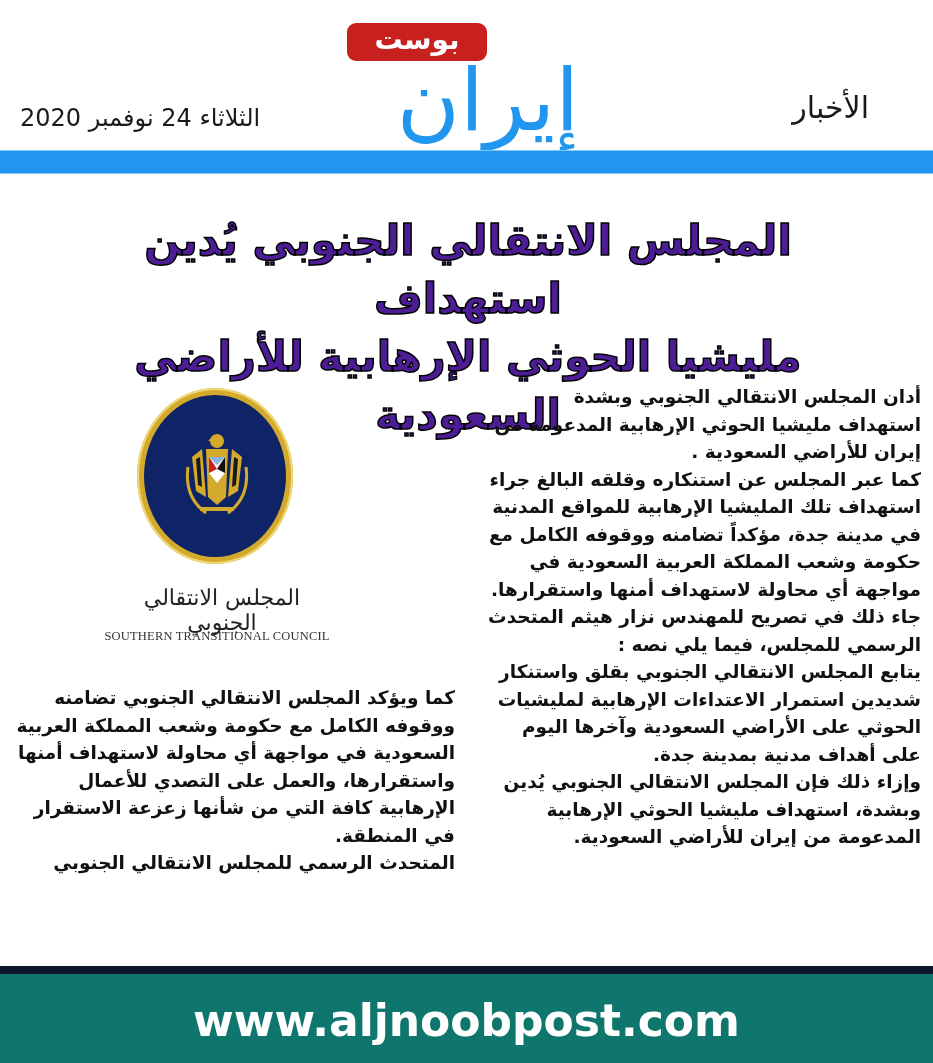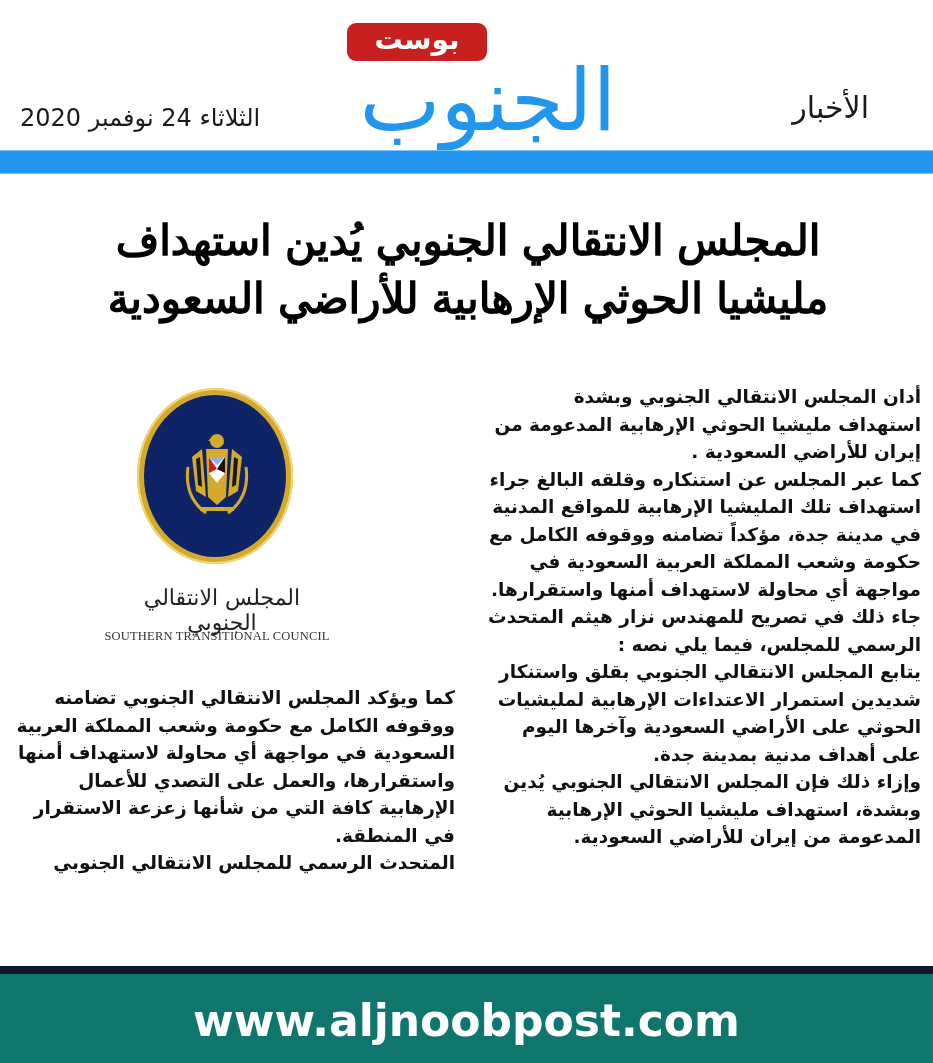--- a/index.html
+++ b/index.html
@@ -32,21 +32,21 @@
     font-family: "DejaVu Sans", sans-serif; letter-spacing: 2px;
   }
   .top-bar {
     left: 0; top: 150px; width: 933px; height: 22px; background: #2195f0;
     border-top: 1px solid #7fc6f8; border-bottom: 1px solid #7fc6f8;
   }
 
   
   .headline {
     left: 60px; top: 212px; width: 816px; direction: rtl; text-align: center;
-    font-size: 42px; font-weight: normal; line-height: 58px; color: #000000;
+    font-size: 42px; font-weight: bold; line-height: 58px; color: #4c1d95;
     font-family: "DejaVu Sans", sans-serif;
     -webkit-text-stroke: 1.5px #000;
   }
 
   
   .col {
     direction: rtl; text-align: right; font-size: 18.5px; font-weight: bold;
     line-height: 27.5px; color: #111; font-family: "DejaVu Sans", sans-serif;
   }
   .col p { margin: 0; }
@@ -89,21 +89,21 @@
 </style>
 </head>
 <body>
 
 <div class="abs section-label">الأخبار</div>
 <div class="abs date-label">الثلاثاء 24 نوفمبر 2020</div>
 
 <div class="abs brand-badge">
   <span>بوست</span>
 </div>
-<div class="abs brand-main">الجنوب</div>
+<div class="abs brand-main">إيران</div>
 
 <div class="abs top-bar"></div>
 
 <div class="abs headline">
   <div>المجلس الانتقالي الجنوبي يُدين استهداف</div>
   <div>مليشيا الحوثي الإرهابية للأراضي السعودية</div>
 </div>
 
 <div class="abs logo-wrap">
   <div class="emblem">

